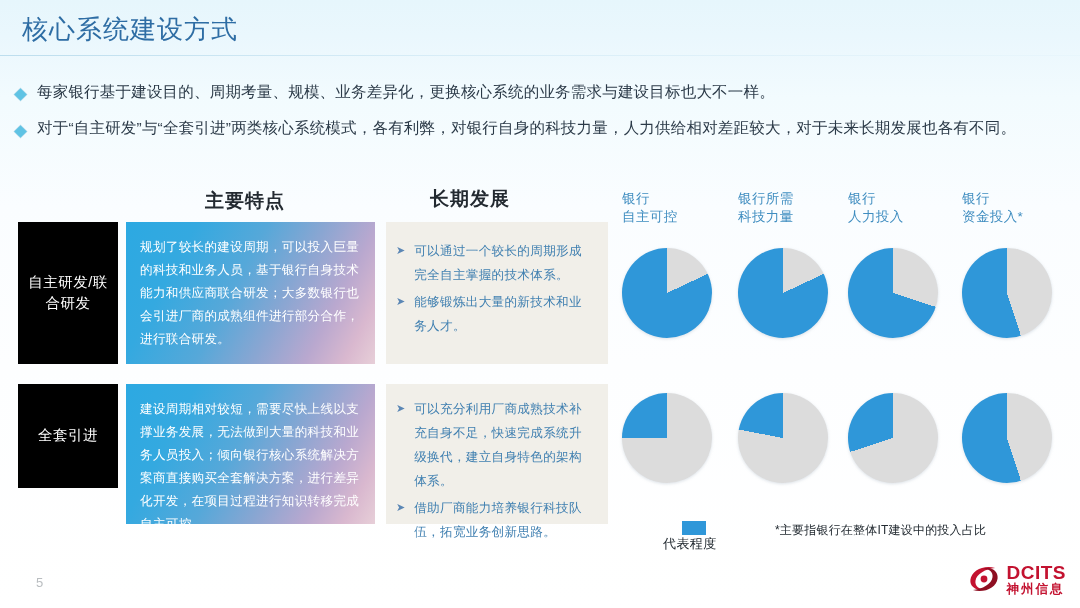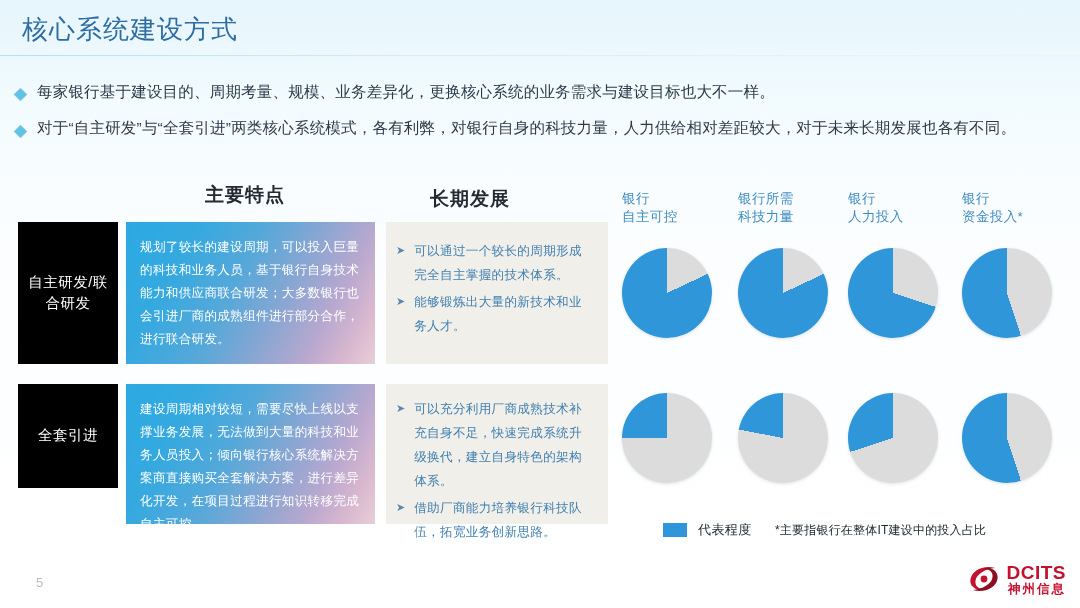--- a/index.html
+++ b/index.html
@@ -65,21 +65,21 @@
   }
 
   
   .col-head {
     position: absolute;
     font-size: 19px;
     font-weight: bold;
     color: #232a31;
     letter-spacing: 1px;
   }
-  #head-features { left: 205px; top: 182px; }
+  #head-features { left: 205px; top: 188px; }
   #head-longterm { left: 430px; top: 186px; }
 
   
   .matrix { position: absolute; left: 0; top: 0; }
 
   .label-box {
     position: absolute;
     background: #000000;
     color: #ffffff;
     display: flex;
@@ -150,21 +150,22 @@
     border-radius: 50%;
     filter: drop-shadow(0.5px 1px 1.5px rgba(120,140,160,0.25));
   }
 
   
   .legend {
     position: absolute;
     left: 663px;
     top: 521px;
     display: flex;
-    align-items: center;
+    align-items: flex-end;
+    flex-direction: column;
   }
   .legend-swatch {
     width: 24px;
     height: 14px;
     background: #2f97d9;
     margin-right: 11px;
   }
   .legend-label {
     font-size: 13px;
     color: #222a31;
@@ -186,21 +187,20 @@
     top: 575px;
     font-size: 13px;
     color: #b9bdc0;
   }
   .logo {
     position: absolute;
     right: 14px;
     top: 563px;
     display: flex;
     align-items: center;
-    text-align: right;
   }
   .logo-mark {
     width: 34px;
     height: 30px;
     margin-right: 6px;
     flex: 0 0 auto;
   }
   .logo-text { line-height: 1; }
   .logo-en {
     font-size: 19px;

